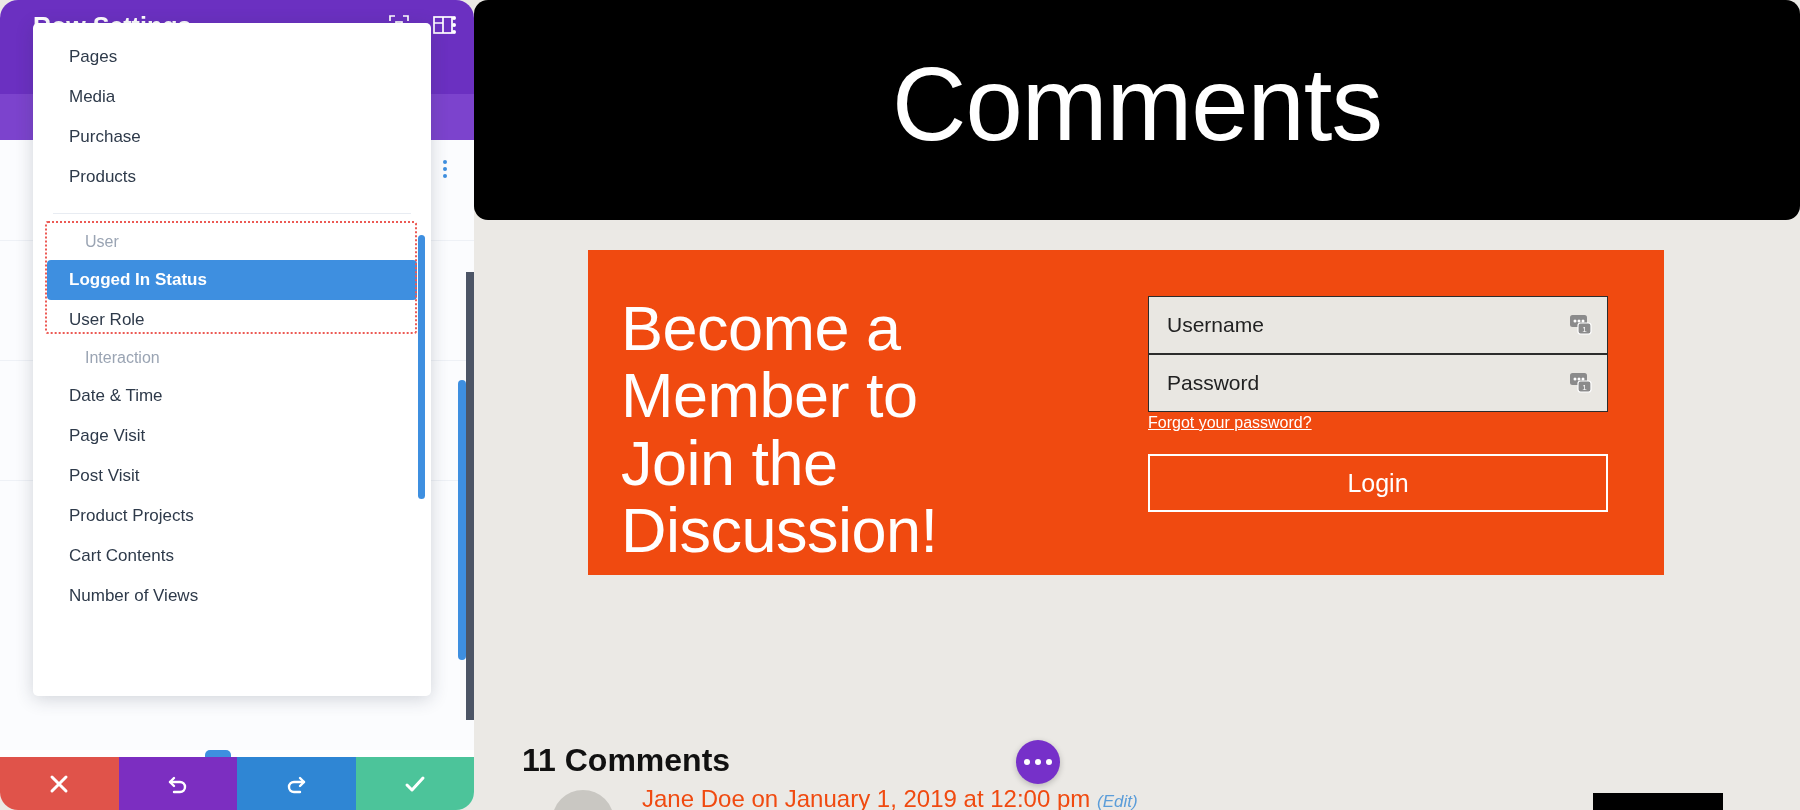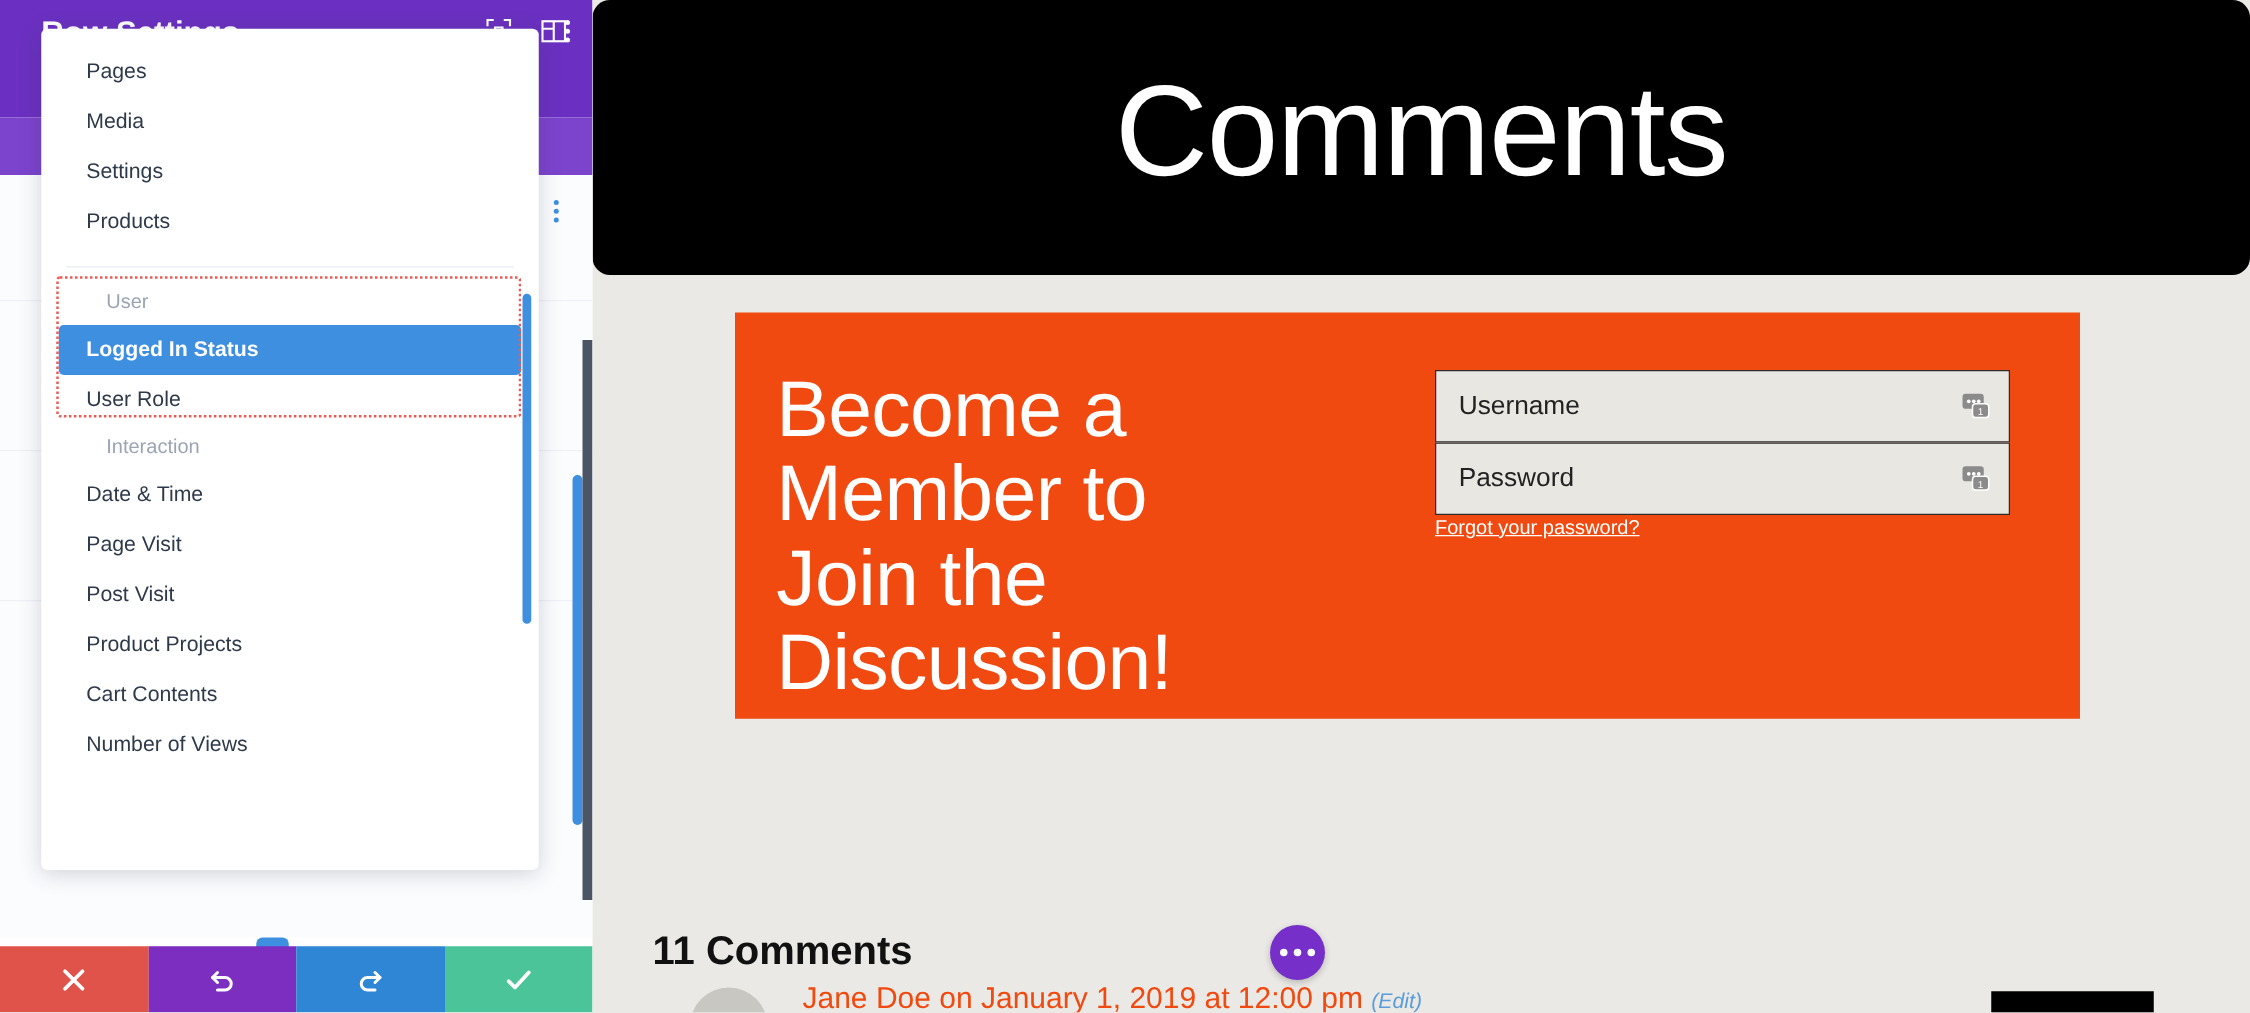--- a/index.html
+++ b/index.html
@@ -136,20 +136,21 @@
     background: #000000;
   }
 
   
   #settings {
     position: absolute;
     left: 0; top: 0;
     width: 474px; height: 810px;
     background: #ffffff;
     overflow: hidden;
+    border-radius: 18px;
   }
   .sp-header {
     position: absolute; left: 0; top: 0;
     width: 474px; height: 94px;
     background: #6b30c1;
   }
   .sp-title {
     position: absolute; left: 33px; top: 12px;
     color: #ffffff; font-size: 25px; font-weight: bold;
   }
@@ -329,20 +330,21 @@
                 <circle cx="10" cy="8" r="1.5" fill="#fff"></circle>
                 <circle cx="14" cy="8" r="1.5" fill="#fff"></circle>
               <rect x="9" y="10" width="13" height="11" rx="2.5" fill="#8b8b8b" stroke="#fff" stroke-width="1.2"></rect>
               <text x="15.5" y="19" font-size="8" fill="#fff" text-anchor="middle" font-family="Liberation Sans, sans-serif">1</text>
             </svg>
           </span>
         </div>
 
         <a class="forgot" href="#">Forgot your password?</a>
 
+        <button class="login-btn">Login</button>
       </div>
     </div>
 
     <div class="comments-heading">11 Comments</div>
     <div class="comment-avatar"></div>
     <div class="comment-byline"><span>Jane Doe on January 1, 2019 at 12:00 pm </span><span class="edit">(Edit)</span></div>
 
     <div class="fab-dots">
       <i></i>
         <i></i>
@@ -398,21 +400,21 @@
     <div class="sp-kebab-blue">
       <i></i>
         <i></i>
         <i></i>
     </div>
 
     <div id="dropdown">
       <div class="dd-scrollarea" id="dd-list">
           <div class="dd-item">Pages</div>
           <div class="dd-item">Media</div>
-          <div class="dd-item">Settings</div>
+          <div class="dd-item">Purchase</div>
           <div class="dd-item">Products</div>
           <div class="dd-sep"></div>
           <div class="dd-group">User</div>
           <div class="dd-item sel">Logged In Status</div>
           <div class="dd-item">User Role</div>
           <div class="dd-group">Interaction</div>
           <div class="dd-item">Date &amp; Time</div>
           <div class="dd-item">Page Visit</div>
           <div class="dd-item">Post Visit</div>
           <div class="dd-item">Product Projects</div>

